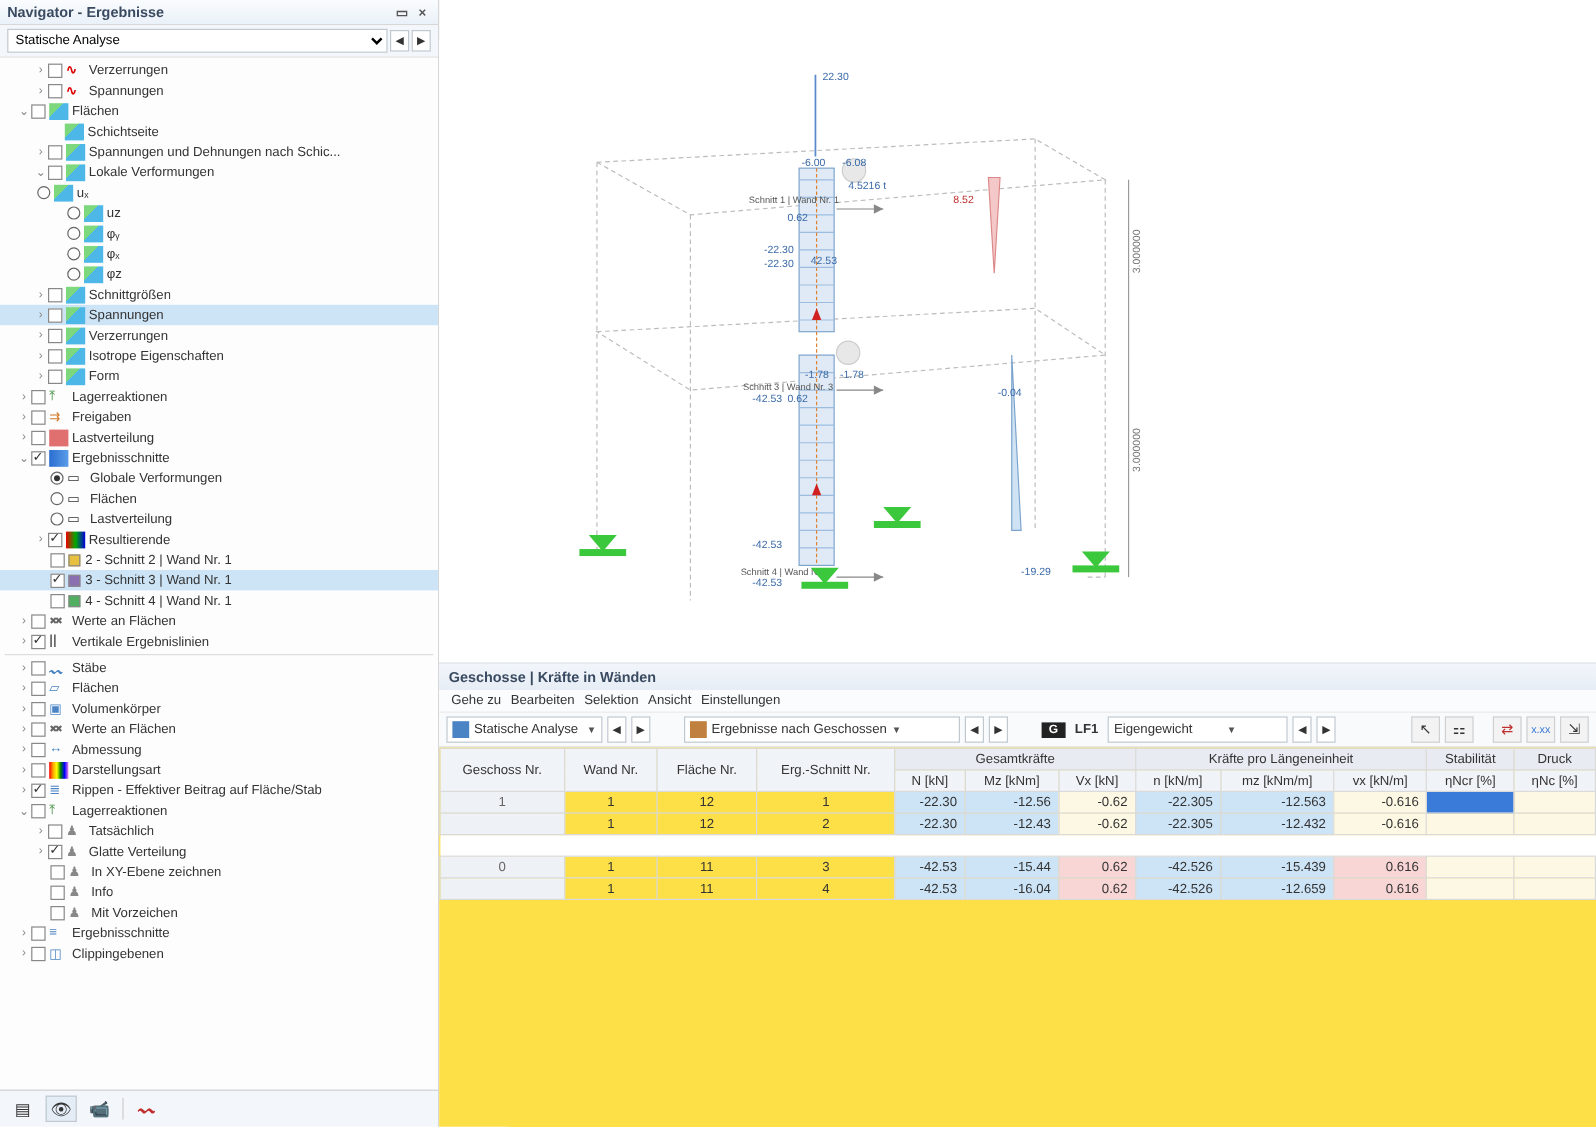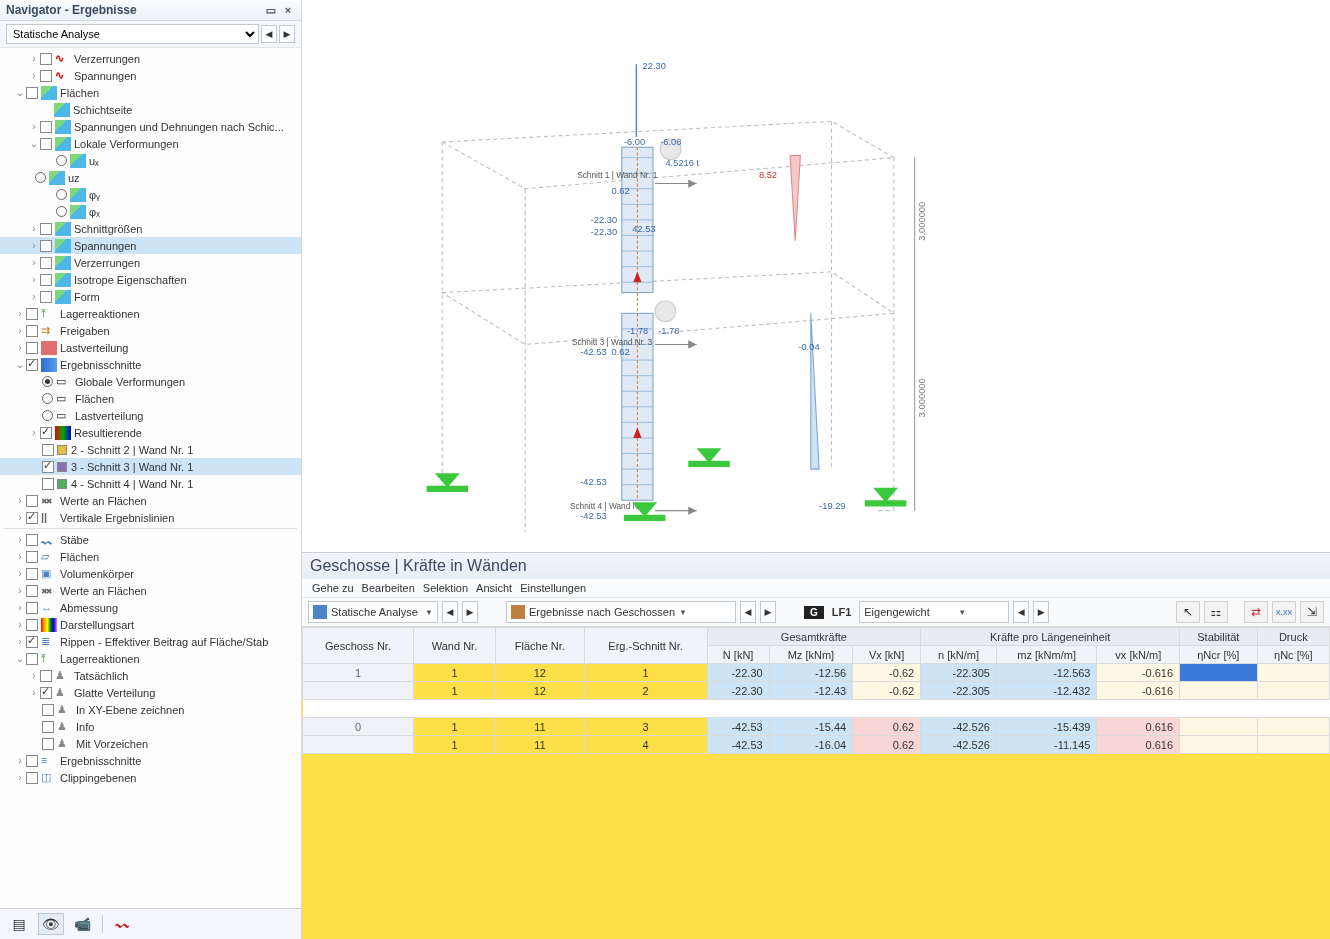--- a/index.html
+++ b/index.html
@@ -1,17 +1,17 @@
 <!DOCTYPE html>
 <html><head>
 <meta charset="utf-8">
 <style>
 * { box-sizing: border-box; margin: 0; padding: 0; font-family: "Segoe UI", Tahoma, sans-serif; font-size: 11px; }
 body { display: flex; height: 939px; width: 1330px; background: #fff; overflow: hidden; color: #333; }
-.sidebar { width: 302px; height: 100%; border-right: 1px solid #d7d7d7; display: flex; flex-direction: column; background: #fdfdfd; }
+.sidebar { width: 366px; height: 100%; border-right: 1px solid #d7d7d7; display: flex; flex-direction: column; background: #fdfdfd; }
 .sidebar-header { display: flex; align-items: center; justify-content: space-between; padding: 3px 6px; background: linear-gradient(#fafcfe, #eaf1f8); border-bottom: 1px solid #d7d7d7; font-weight: bold; color: #3a4a60; }
 .sidebar-header .title { font-size: 12px; }
 .sidebar-header .ctrls span { display:inline-block; width:14px; text-align:center; cursor:pointer; color:#555; }
 .sidebar-dropdown { display:flex; align-items:center; padding:3px 6px; border-bottom:1px solid #e5e5e5; background:#f3f6fa; }
 .sidebar-dropdown select { flex:1; border:1px solid #c0c8d0; background:#fff; padding:2px; font-size:11px; }
 .sidebar-dropdown .arrow-btn { width:16px; height:18px; border:1px solid #c0c8d0; background:#fff; margin-left:2px; display:flex; align-items:center; justify-content:center; font-size:9px; cursor:pointer; }
 .tree-panel { flex:1; overflow-y:auto; overflow-x:hidden; padding:2px 0; }
 .tree-row { display:flex; align-items:center; padding:1px 4px; white-space:nowrap; cursor:default; height:17px; }
 .tree-row.selected { background:#cde4f7; }
 .tw { display:inline-block; width:12px; text-align:center; color:#888; font-size:10px; cursor:pointer; flex-shrink:0;}
@@ -35,21 +35,21 @@
 .bottom-bar { display:flex; align-items:center; border-top:1px solid #d0d0d0; padding:4px 6px; gap:6px; background:#f3f6fa;}
 .bottom-bar .bbtn { width:26px; height:22px; border:1px solid transparent; display:flex; align-items:center; justify-content:center; cursor:pointer; font-size:14px;}
 .bottom-bar .bbtn.active { border:1px solid #c0c8d0; background:#e4edf6;}
 .bottom-bar .sep { width:1px; height:18px; background:#ccc;}
 
 .main { flex:1; display:flex; flex-direction:column; height:100%;margin-top:33px; }
 .viewport { flex:1; position:relative; background:#fff; overflow:hidden;}
 .viewport svg { position:absolute; inset:0; }
 
 .results-panel { height:420px; display:flex; flex-direction:column; border-top:1px solid #c8d0d8;}
-.results-title { padding:4px 8px; background:linear-gradient(#f2f6fb,#e6edf5); font-weight:normal; color:#3a4a60; font-size:16px;}
+.results-title { padding:4px 8px; background:linear-gradient(#f2f6fb,#e6edf5); font-weight:bold; color:#3a4a60; font-size:12px;}
 .results-menu { display:flex; gap:8px; padding:3px 10px; color:#333; background:#fafcfe; border-bottom:1px solid #e8e8e8;}
 .results-menu span{ cursor:pointer; }
 .results-toolbar { display:flex; align-items:center; padding:3px 6px; gap:4px; border-bottom:1px solid #dadada; background:#f8fafc;}
 .tb-drop { display:flex; align-items:center; border:1px solid #c0c8d0; background:#fff; height:22px; padding:0 4px; gap:4px;}
 .tb-drop .tb-ico{ width:14px; height:14px; background:#4a84c4;}
 .tb-drop .txt{ min-width:90px;}
 .tb-drop .caret{ font-size:8px; color:#555;}
 .tb-arrow { width:16px; height:22px; border:1px solid #c0c8d0; background:#fff; display:flex; align-items:center; justify-content:center; font-size:9px; cursor:pointer;}
 .tb-gap { width:20px;}
 .tb-badge { background:#222; color:#fff; padding:1px 6px; font-weight:bold; font-size:10px;}
@@ -125,39 +125,44 @@
         <span class="chk"></span>
         <span class="ico ico-surf"></span>
         <span class="lbl">Spannungen und Dehnungen nach Schic...</span>
       </div>
     <div class="tree-row" style="padding-left:28px">
         <span class="tw">⌄</span>
         <span class="chk"></span>
         <span class="ico ico-surf"></span>
         <span class="lbl">Lokale Verformungen</span>
       </div>
+    <div class="tree-row" style="padding-left:31px">
+        <span class="rad"></span>
+        <span class="ico ico-surf"></span>
+        <span class="lbl">uₓ</span>
+      </div>
     <div class="tree-row" style="padding-left:56px">
         <span class="rad"></span>
         <span class="ico ico-surf"></span>
-        <span class="lbl">uₓ</span>
-      </div>
-    <div class="tree-row" style="padding-left:35px">
-        <span class="rad"></span>
-        <span class="ico ico-surf"></span>
         <span class="lbl">uᴢ</span>
       </div>
     <div class="tree-row" style="padding-left:56px">
         <span class="rad"></span>
         <span class="ico ico-surf"></span>
         <span class="lbl">φᵧ</span>
       </div>
     <div class="tree-row" style="padding-left:56px">
         <span class="rad"></span>
         <span class="ico ico-surf"></span>
         <span class="lbl">φₓ</span>
+      </div>
+    <div class="tree-row" style="padding-left:56px">
+        <span class="rad"></span>
+        <span class="ico ico-surf"></span>
+        <span class="lbl">φᴢ</span>
       </div>
     <div class="tree-row" style="padding-left:28px">
         <span class="tw">›</span>
         <span class="chk"></span>
         <span class="ico ico-surf"></span>
         <span class="lbl">Schnittgrößen</span>
       </div>
     <div class="tree-row selected" style="padding-left:28px">
         <span class="tw">›</span>
         <span class="chk"></span>
@@ -574,21 +579,21 @@
             </tr>
             <tr>
               <td class="rownum"></td>
               <td class="c">1</td>
               <td class="c">11</td>
               <td class="c">4</td>
               <td class="hl-blue">-42.53</td>
               <td class="hl-blue">-16.04</td>
               <td class="hl-pink">0.62</td>
               <td class="hl-blue">-42.526</td>
-              <td class="hl-blue">-11.145</td>
+              <td class="hl-blue">-12.659</td>
               <td class="hl-pink">0.616</td>
               <td class="hl-cream"></td>
               <td class="hl-cream"></td>
             </tr>
           </tbody>
       </table>
     </div>
 
     <div class="footer-tabs">
       <span class="navbtn">⏮</span>

